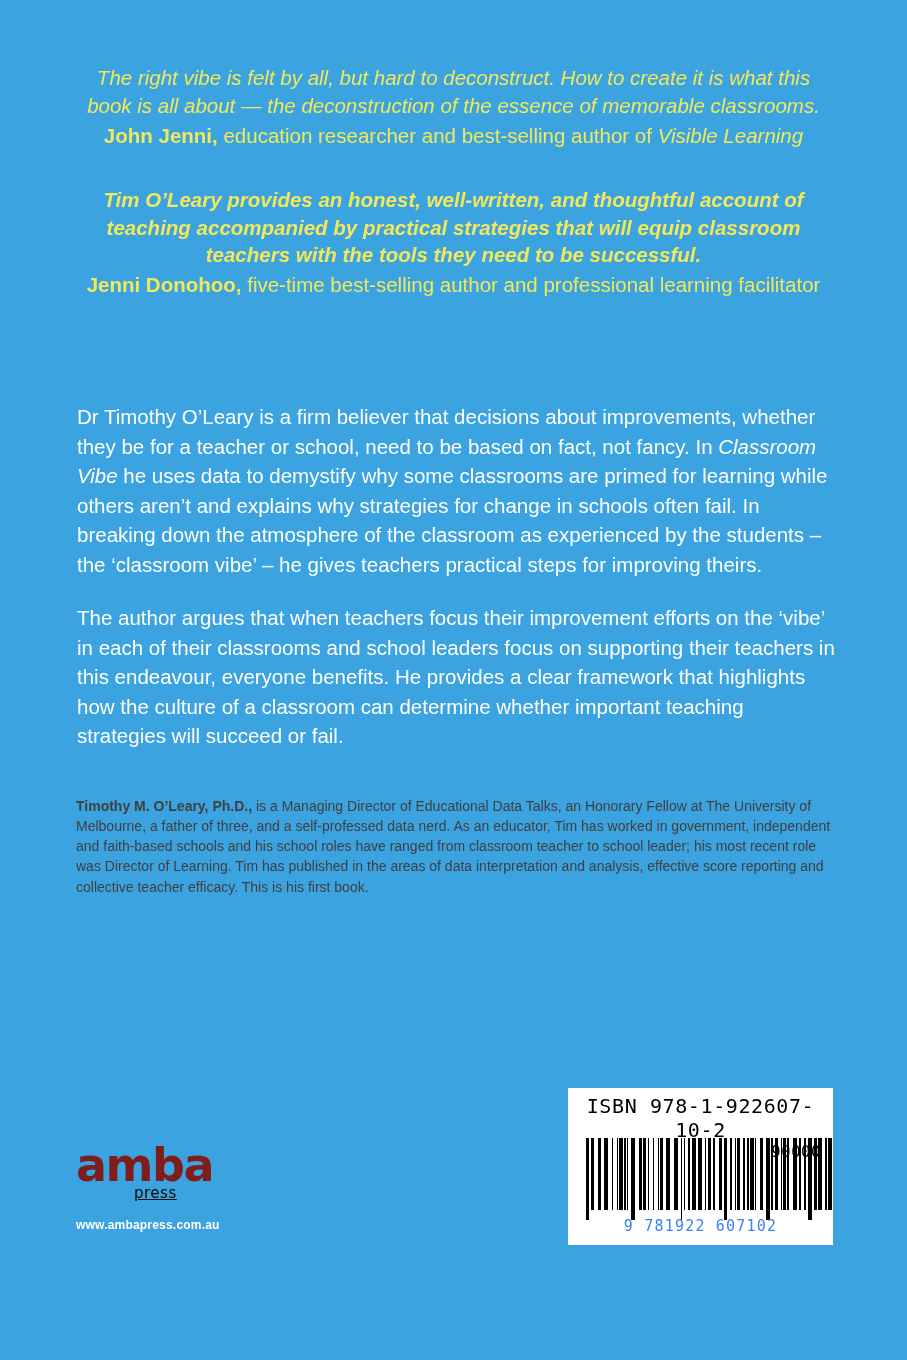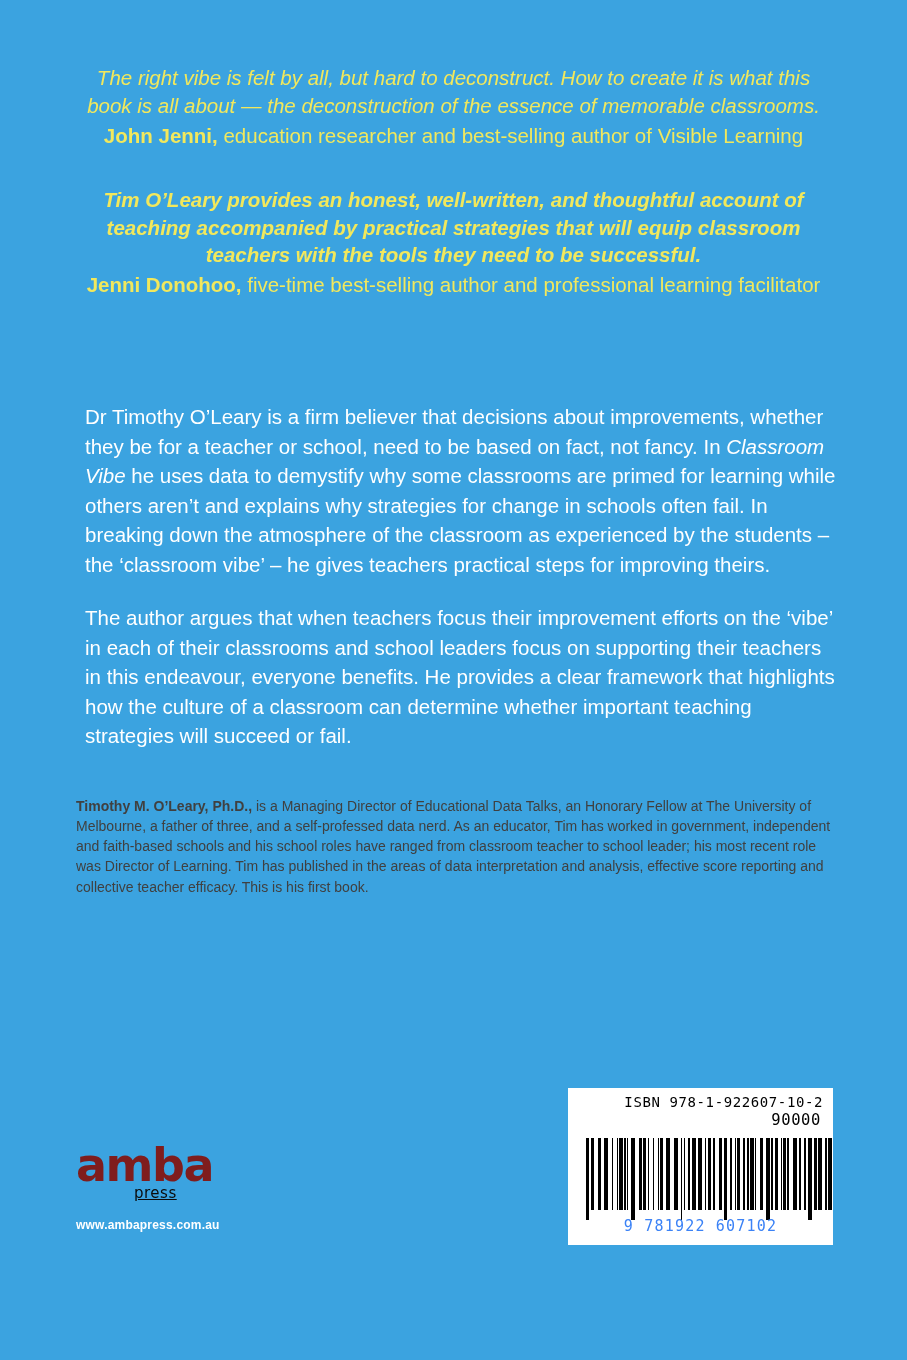--- a/index.html
+++ b/index.html
@@ -42,36 +42,37 @@
     color: #f2e85c;
     font-size: 20.5px;
     line-height: 1.36;
     font-style: normal;
     margin: 0;
   }
   .attrib .name {
     font-weight: bold;
   }
   .attrib .ital {
+    font-style: italic;
   }
   .q1 { padding: 0 8px; }
   .q2 { padding: 0 10px; font-weight: bold; }
 
   
   .blurb {
     position: absolute;
     top: 402px;
     left: 76px;
     width: 760px;
     color: #ffffff;
     font-size: 20.5px;
     line-height: 1.44;
   }
   .blurb p {
-    margin: 0 0 24px 9px;
+    margin: 0 0 24px 1px;
   }
   .blurb .ital {
     font-style: italic;
   }
 
   
   .bio {
     position: absolute;
     top: 796px;
     left: 76px;
@@ -129,24 +130,24 @@
   }
   .barcode-inner {
     position: absolute;
     left: 10px;
     right: 10px;
     top: 6px;
     bottom: 6px;
   }
   .isbn-text {
     font-family: "DejaVu Sans Mono", monospace;
-    font-size: 14px;
+    font-size: 20px;
     color: #000;
     letter-spacing: 0.6px;
-    text-align: right;
+    text-align: center;
     margin-left: 0;
   }
   .price-text {
     font-family: "DejaVu Sans Mono", monospace;
     font-size: 15.5px;
     color: #000;
     letter-spacing: 0.6px;
     text-align: right;
     margin-right: 2px;
     margin-top: 1px;

